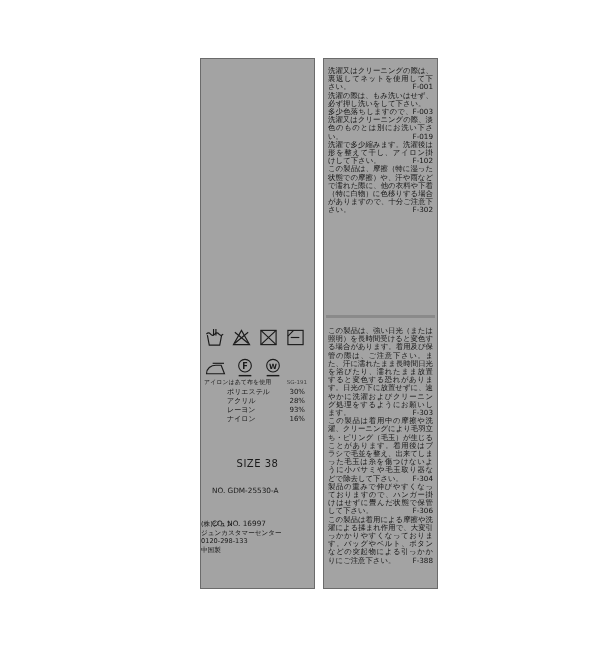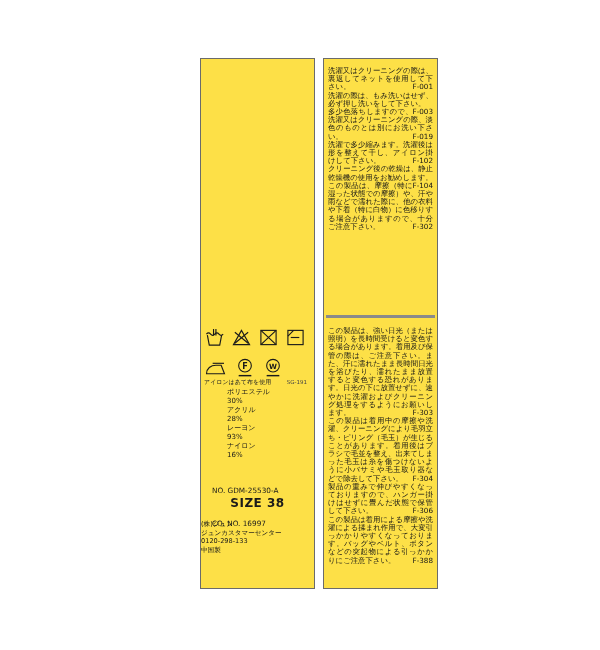--- a/index.html
+++ b/index.html
@@ -3,21 +3,21 @@
 <meta charset="utf-8">
 <style>
   html,body{margin:0;padding:0;}
   body{
     width:600px;height:650px;background:#ffffff;position:relative;overflow:hidden;
     font-family:"DejaVu Sans",sans-serif;color:#1a1a1a;
     -webkit-font-smoothing:antialiased;
   }
   .care-label{
     position:absolute;top:58px;height:531px;width:115px;
-    border:1px solid #6b6b6b;background:#fde047;box-sizing:border-box;
+    border:1px solid #6b6b6b;background:#a3a3a3;box-sizing:border-box;
   }
   .label-left{left:200px;}
   .label-right{left:323px;}
 
   
   .sec{padding:8px 4px 0 4px;box-sizing:border-box;}
   .sec1{height:256px;overflow:hidden;}
   .sec2{padding-top:9px;}
   .divider{height:3px;background:#8a8a8a;margin:0 2px;}
   p.care{
@@ -26,22 +26,22 @@
   }
   .fcode{float:right;font-size:7.2px;}
 
   
   .symbols-row1{position:absolute;top:269px;left:3px;display:flex;gap:6px;align-items:center;}
   .symbols-row2{position:absolute;top:299px;left:3px;display:flex;gap:8px;align-items:flex-end;}
   .sym svg{display:block;}
   .iron-note{position:absolute;top:319px;left:3px;font-size:6px;color:#222;white-space:nowrap;}
   .lot{position:absolute;top:320px;right:7px;font-size:5.5px;color:#444;}
   .composition{position:absolute;top:329px;left:26px;width:78px;font-size:7px;line-height:9px;}
-  .comp-row{display:flex;justify-content:space-between;flex-direction:column;}
-  .size-line{position:absolute;top:437px;left:0;width:100%;text-align:center;font-size:12px;font-weight:bold;letter-spacing:.5px;}
+  .comp-row{display:flex;justify-content:space-between;}
+  .size-line{position:absolute;top:399px;left:0;width:100%;text-align:center;font-size:10px;font-weight:normal;letter-spacing:.5px;}
   .no-line1{position:absolute;top:427px;left:11px;font-size:7.3px;white-space:nowrap;}
   .no-line2{position:absolute;top:460px;left:11px;font-size:7.3px;white-space:nowrap;}
   .company{position:absolute;top:461px;left:0;width:100%;text-align:left;font-size:6.6px;line-height:8.6px;color:#1a1a1a;}
 </style>
 </head>
 <body>
 
 <div class="care-label label-left">
 
   <div class="symbols-row1">
@@ -129,21 +129,20 @@
     <div>中国製</div>
   </div>
 </div>
 
 <div class="care-label label-right">
   <div class="sec sec1">
     <p class="care"><span>洗濯又はクリーニングの際は、裏返してネットを使用して下さい。</span><span class="fcode">F-001</span></p>
     <p class="care"><span>洗濯の際は、もみ洗いはせず、必ず押し洗いをして下さい。</span><span class="fcode">F-003</span></p>
     <p class="care"><span>多少色落ちしますので、洗濯又はクリーニングの際、淡色のものとは別にお洗い下さい。</span><span class="fcode">F-019</span></p>
     <p class="care"><span>洗濯で多少縮みます。洗濯後は形を整えて干し、アイロン掛けして下さい。</span><span class="fcode">F-102</span></p>
-    <p class="care"><span>クリーニング後の乾燥は、静止乾燥機の使用をお勧めします。</span><span class="fcode">F-104</span></p>
     <p class="care"><span>この製品は、摩擦（特に湿った状態での摩擦）や、汗や雨などで濡れた際に、他の衣料や下着（特に白物）に色移りする場合がありますので、十分ご注意下さい。</span><span class="fcode">F-302</span></p>
   </div>
 
   <div class="divider"></div>
 
   <div class="sec sec2">
     <p class="care"><span>この製品は、強い日光（または照明）を長時間受けると変色する場合があります。着用及び保管の際は、ご注意下さい。また、汗に濡れたまま長時間日光を浴びたり、濡れたまま放置すると変色する恐れがあります。日光の下に放置せずに、速やかに洗濯およびクリーニング処理をするようにお願いします。</span><span class="fcode">F-303</span></p>
     <p class="care"><span>この製品は着用中の摩擦や洗濯、クリーニングにより毛羽立ち・ピリング（毛玉）が生じることがあります。着用後はブラシで毛並を整え、出来てしまった毛玉は糸を傷つけないように小バサミや毛玉取り器などで除去して下さい。</span><span class="fcode">F-304</span></p>
     <p class="care"><span>製品の重みで伸びやすくなっておりますので、ハンガー掛けはせずに畳んだ状態で保管して下さい。</span><span class="fcode">F-306</span></p>
     <p class="care"><span>この製品は着用による摩擦や洗濯による揉まれ作用で、大変引っかかりやすくなっております。バッグやベルト、ボタンなどの突起物による引っかかりにご注意下さい。</span><span class="fcode">F-388</span></p>

